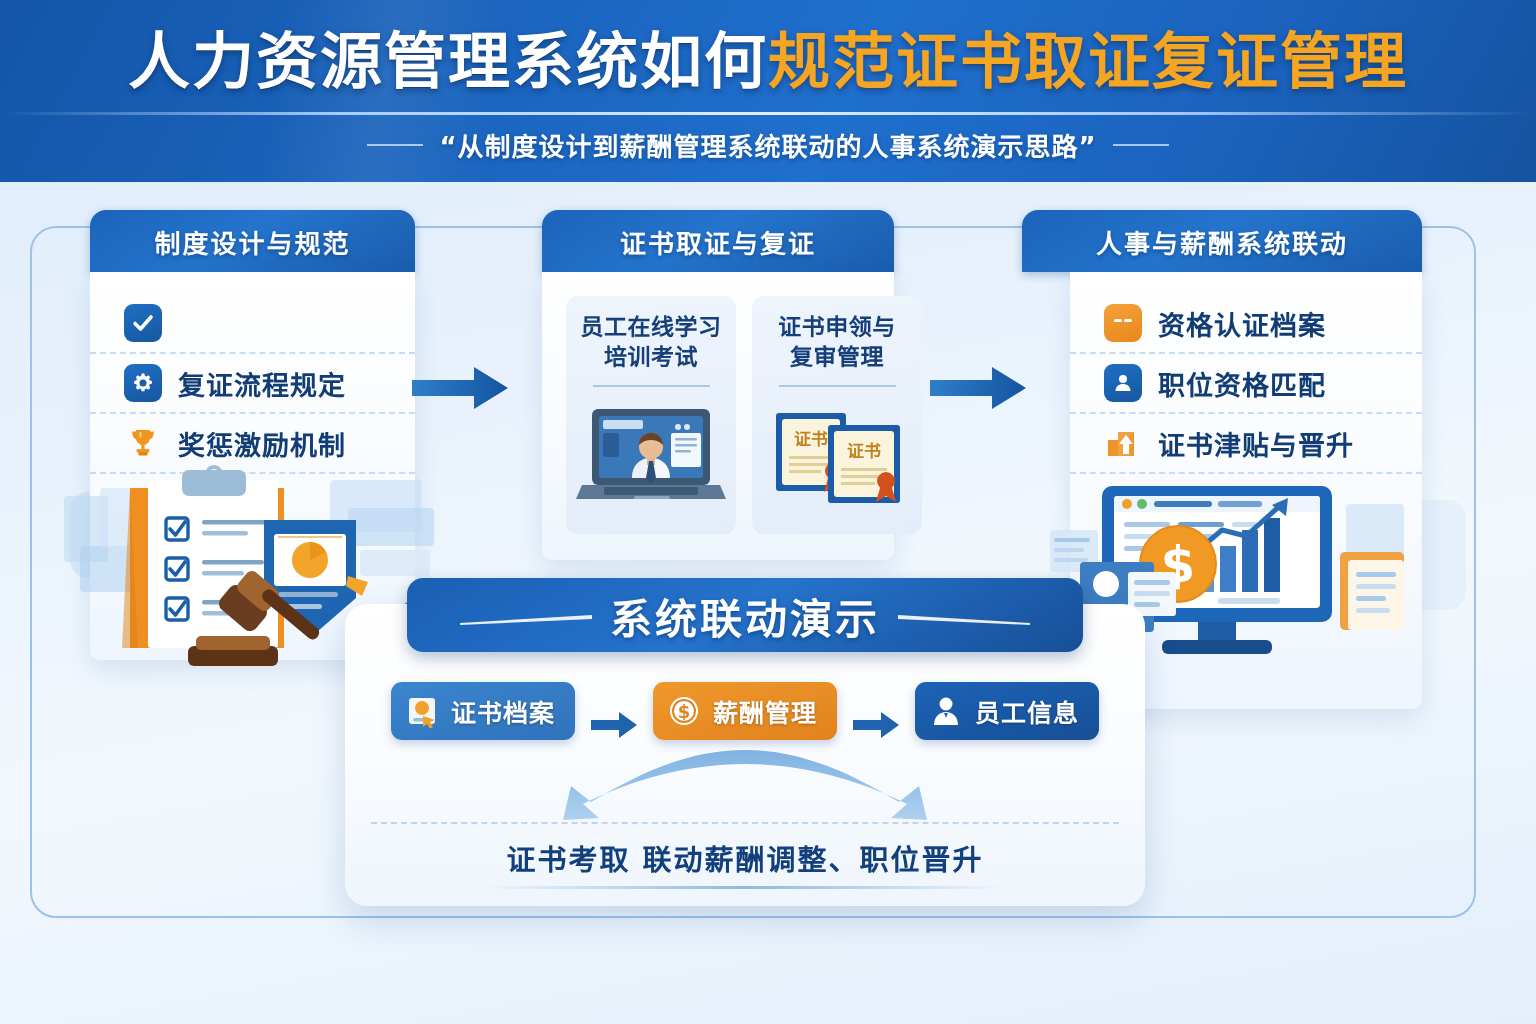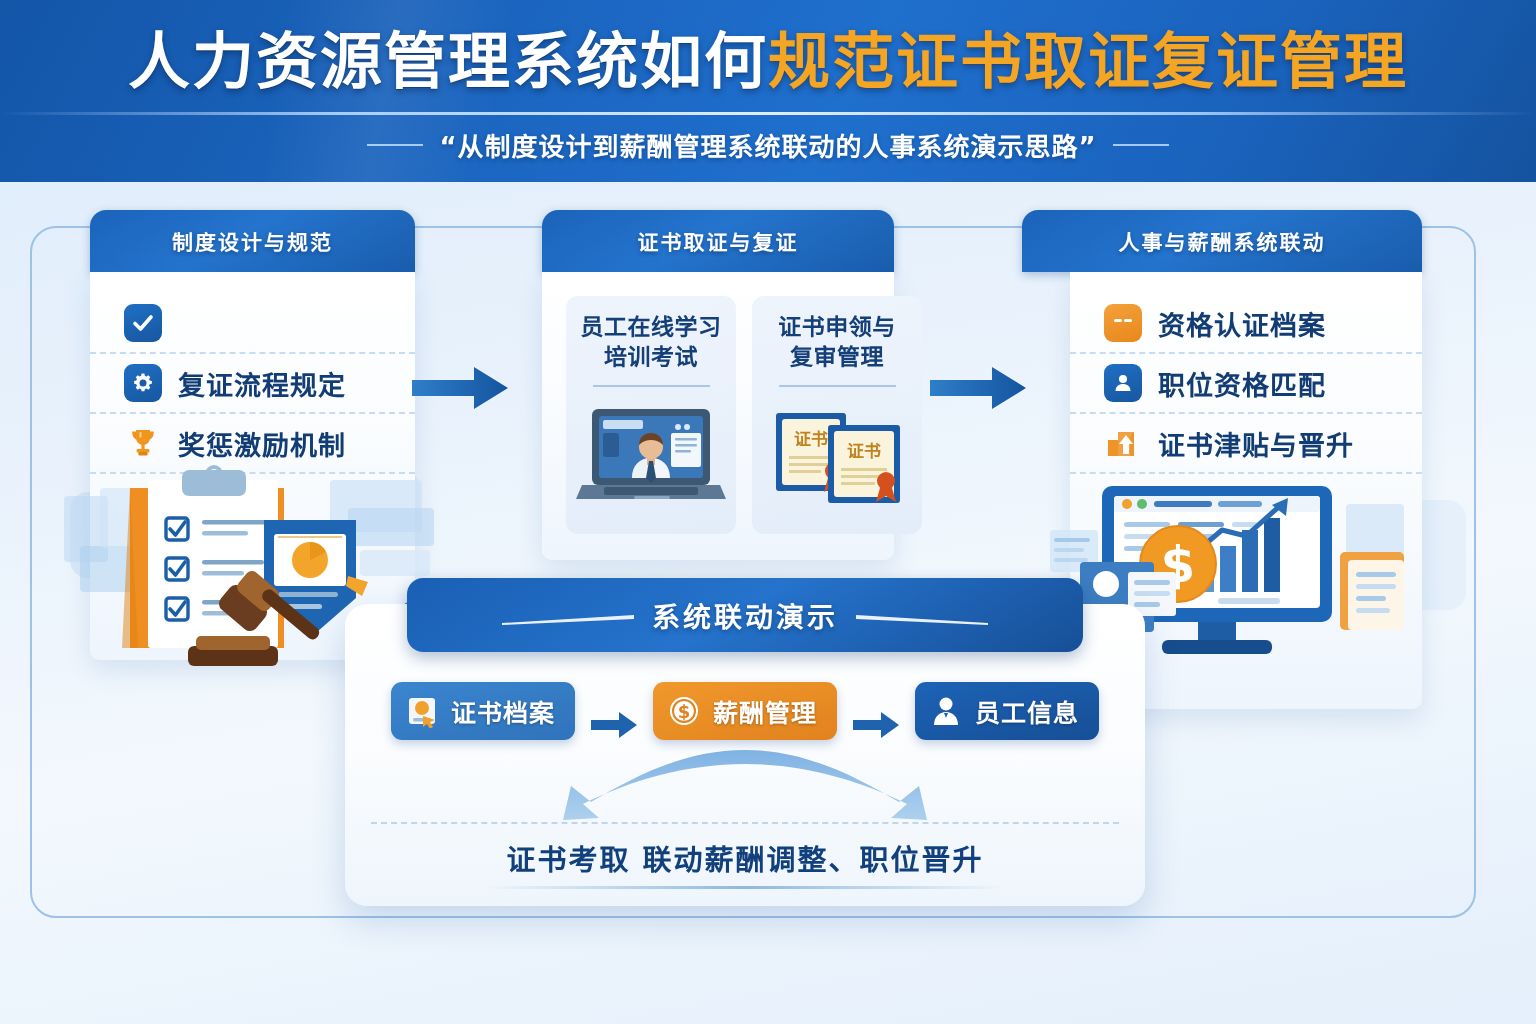--- a/index.html
+++ b/index.html
@@ -51,21 +51,21 @@
 
   
   .col { position: absolute; }
   .col-header {
     height: 62px; border-radius: 16px 16px 0 0;
     background: linear-gradient(150deg, #1b63bb 0%, #2474cd 45%, #1a5dad 100%);
     display: flex; align-items: center; justify-content: center;
     box-shadow: 0 3px 10px rgba(21,72,140,.3);
   }
   .col-header span {
-    color: #fff; font-size: 21px; font-weight: 700; letter-spacing: 2px; white-space: nowrap;
+    color: #fff; font-size: 26px; font-weight: 700; letter-spacing: 2px; white-space: nowrap;
     text-shadow: 0 2px 4px rgba(6,38,82,.45);
   }
   .col-body {
     background: linear-gradient(180deg, #ffffff 0%, #f8fbfe 55%, #eef5fd 100%);
     border-radius: 0 0 10px 10px;
     box-shadow: 0 10px 26px rgba(40,95,165,.13);
   }
 
   
   .list { padding: 22px 0 4px 0; }
@@ -112,21 +112,21 @@
     box-shadow: 0 14px 34px rgba(40,95,165,.2);
   }
   .panel-header {
     position: absolute; left: 62px; top: -26px; width: 676px; height: 74px;
     border-radius: 16px;
     background: linear-gradient(150deg, #1a5fb4 0%, #2573cc 48%, #174f97 100%);
     display: flex; align-items: center; justify-content: center; gap: 18px;
     box-shadow: 0 6px 16px rgba(18,62,120,.32);
   }
   .panel-header .ph-text {
-    color: #fff; font-size: 28px; font-weight: 700; letter-spacing: 3px; white-space: nowrap;
+    color: #fff; font-size: 42px; font-weight: 700; letter-spacing: 3px; white-space: nowrap;
     text-shadow: 0 2px 5px rgba(6,38,82,.5);
   }
   .ph-swoosh { width: 132px; height: 10px; }
 
   .flow { position: absolute; left: 0; right: 0; top: 78px; display: flex; align-items: flex-end; justify-content: center; gap: 16px; }
   .chip {
     height: 58px; border-radius: 11px; display: flex; align-items: center; gap: 12px;
     padding: 0 20px 0 14px; box-shadow: 0 4px 10px rgba(30,80,150,.25);
   }
   .chip.b1 { background: linear-gradient(165deg, #3b85cf 0%, #2f73bb 100%); }

